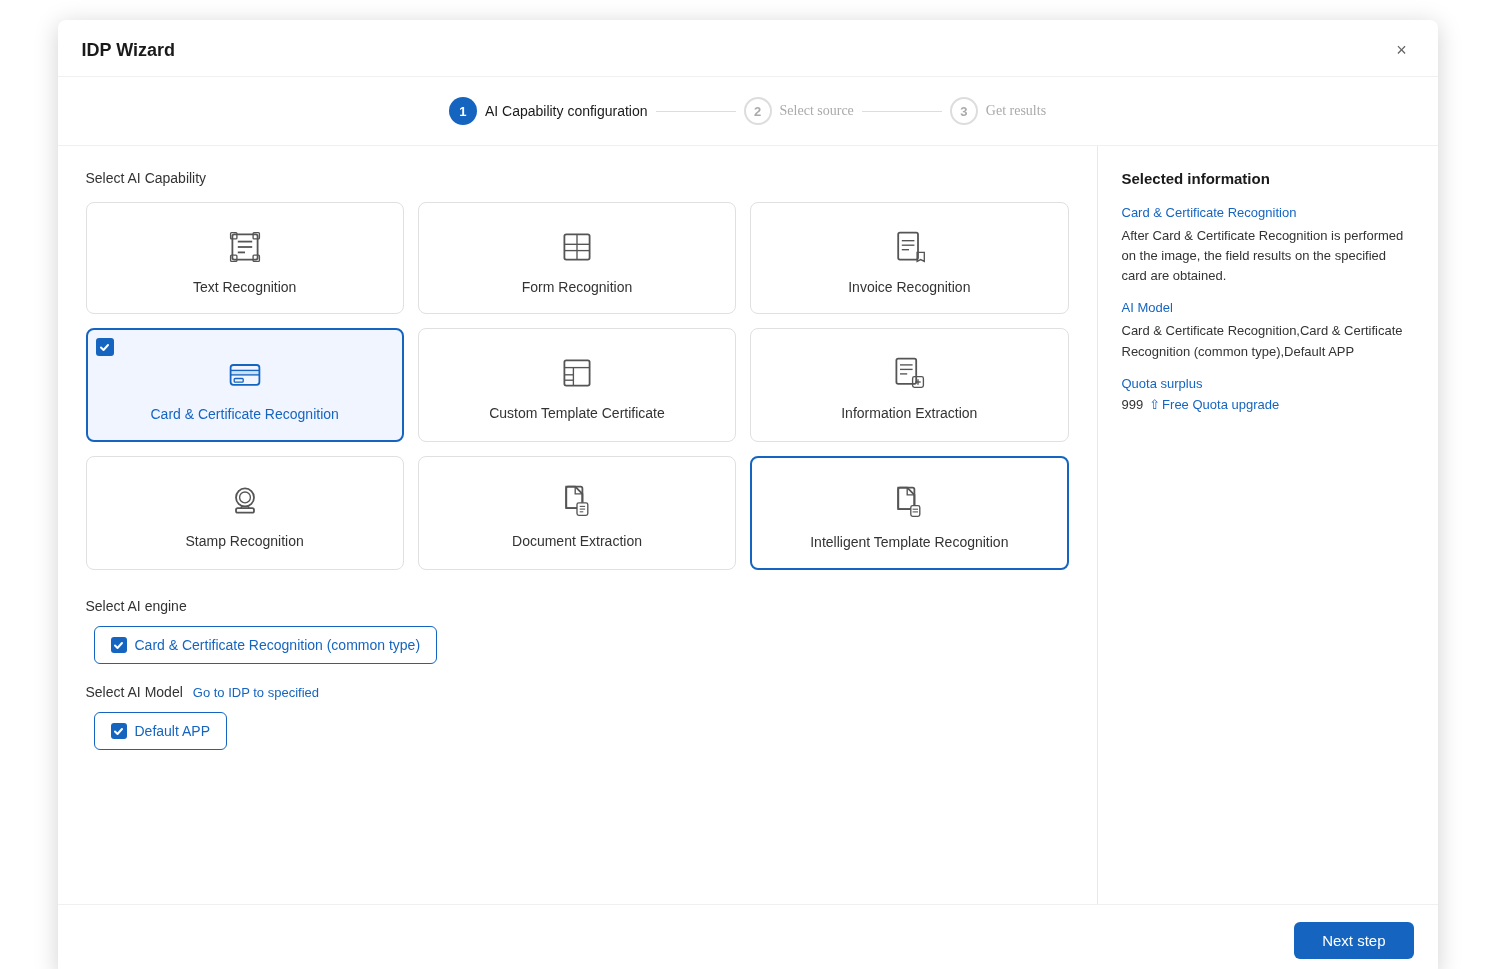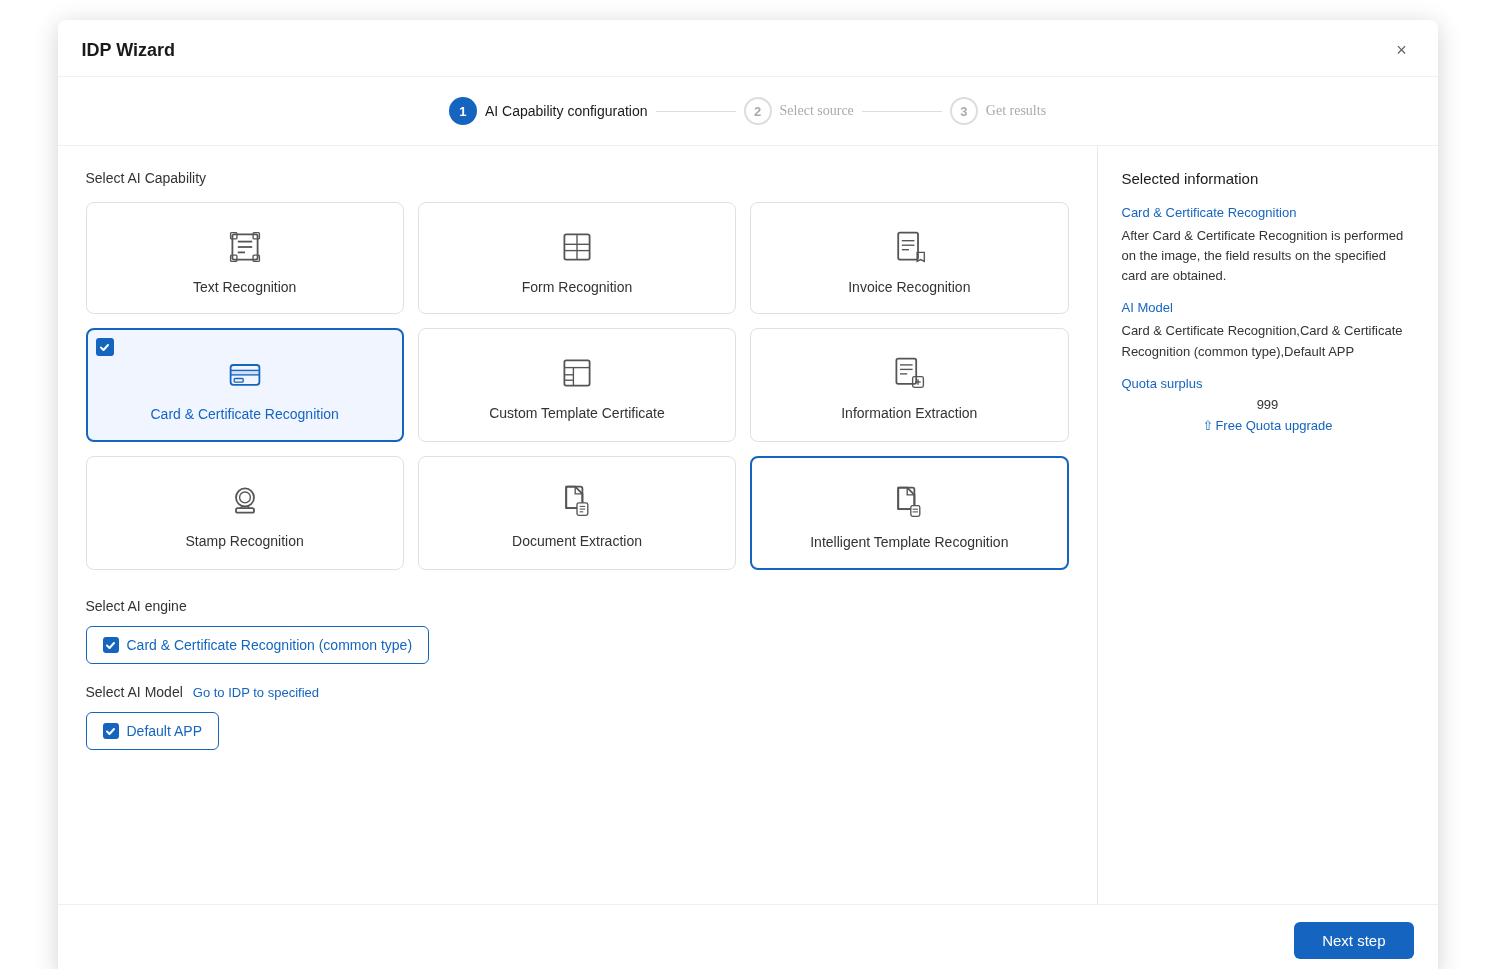--- a/index.html
+++ b/index.html
@@ -217,20 +217,21 @@
     
     .option-chip {
       display: inline-flex;
       align-items: center;
       gap: 8px;
       border: 1.5px solid #1565c0;
       border-radius: 6px;
       padding: 10px 16px;
       cursor: pointer;
       background: #fff;
+      margin-left: 8px;
     }
     
     .chip-checkbox {
       width: 16px;
       height: 16px;
       background: #1565c0;
       border-radius: 3px;
       display: flex;
       align-items: center;
       justify-content: center;
@@ -242,21 +243,21 @@
     }
     
     .side-panel {
       width: 340px;
       padding: 24px 24px;
       background: #fff;
     }
     
     .side-title {
       font-size: 15px;
-      font-weight: 400;
+      font-weight: 700;
       color: #1a1a1a;
       margin-bottom: 18px;
     }
     
     .info-field-label {
       font-size: 13px;
       color: #1565c0;
       margin-bottom: 6px;
       margin-top: 14px;
     }
@@ -266,21 +267,20 @@
       color: #333;
       line-height: 1.55;
     }
     
     .quota-value {
       font-size: 13px;
       color: #333;
       display: flex;
       align-items: center;
       gap: 6px;
-      flex-direction: column;
     }
     
     .upgrade-link {
       color: #1565c0;
       font-size: 13px;
       cursor: pointer;
       text-decoration: none;
       display: flex;
       align-items: center;
       gap: 2px;

